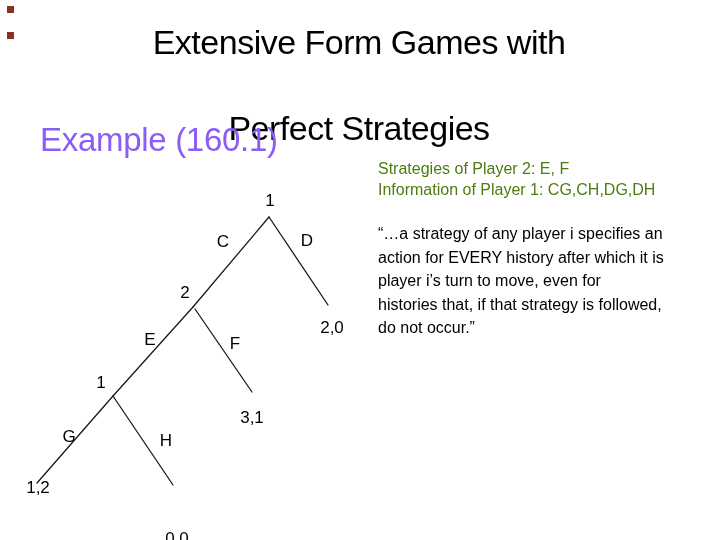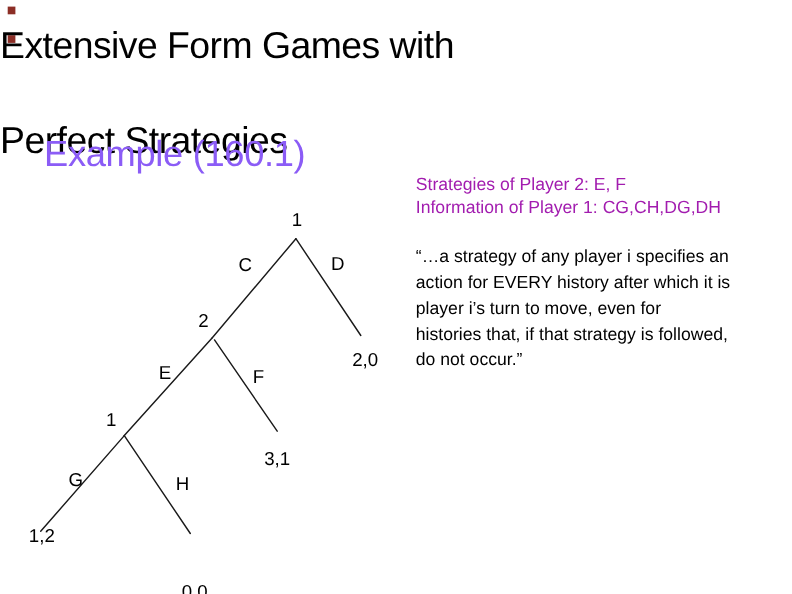--- a/index.html
+++ b/index.html
@@ -22,21 +22,21 @@
     background: #8c2e26;
   }
   #marker-top { left: 7px; top: 6px; }
   #marker-bottom { left: 7px; top: 32px; }
 
   
   #title {
     left: 0;
     top: 21px;
     width: 718px;
-    text-align: left;
+    text-align: center;
     font-size: 34px;
     line-height: 43px;
     letter-spacing: -0.5px;
     color: #000000;
     white-space: pre;
   }
 
   
   #heading {
     left: 40px;
@@ -48,21 +48,21 @@
     white-space: nowrap;
   }
 
   
   #strategies {
     left: 378px;
     top: 158px;
     width: 330px;
     font-size: 16px;
     line-height: 21px;
-    color: #a21caf;
+    color: #4d7c0f;
   }
   #quote {
     left: 378px;
     top: 222px;
     width: 345px;
     font-size: 16px;
     line-height: 23.5px;
     color: #000000;
   }
   .note-line { white-space: nowrap; }

